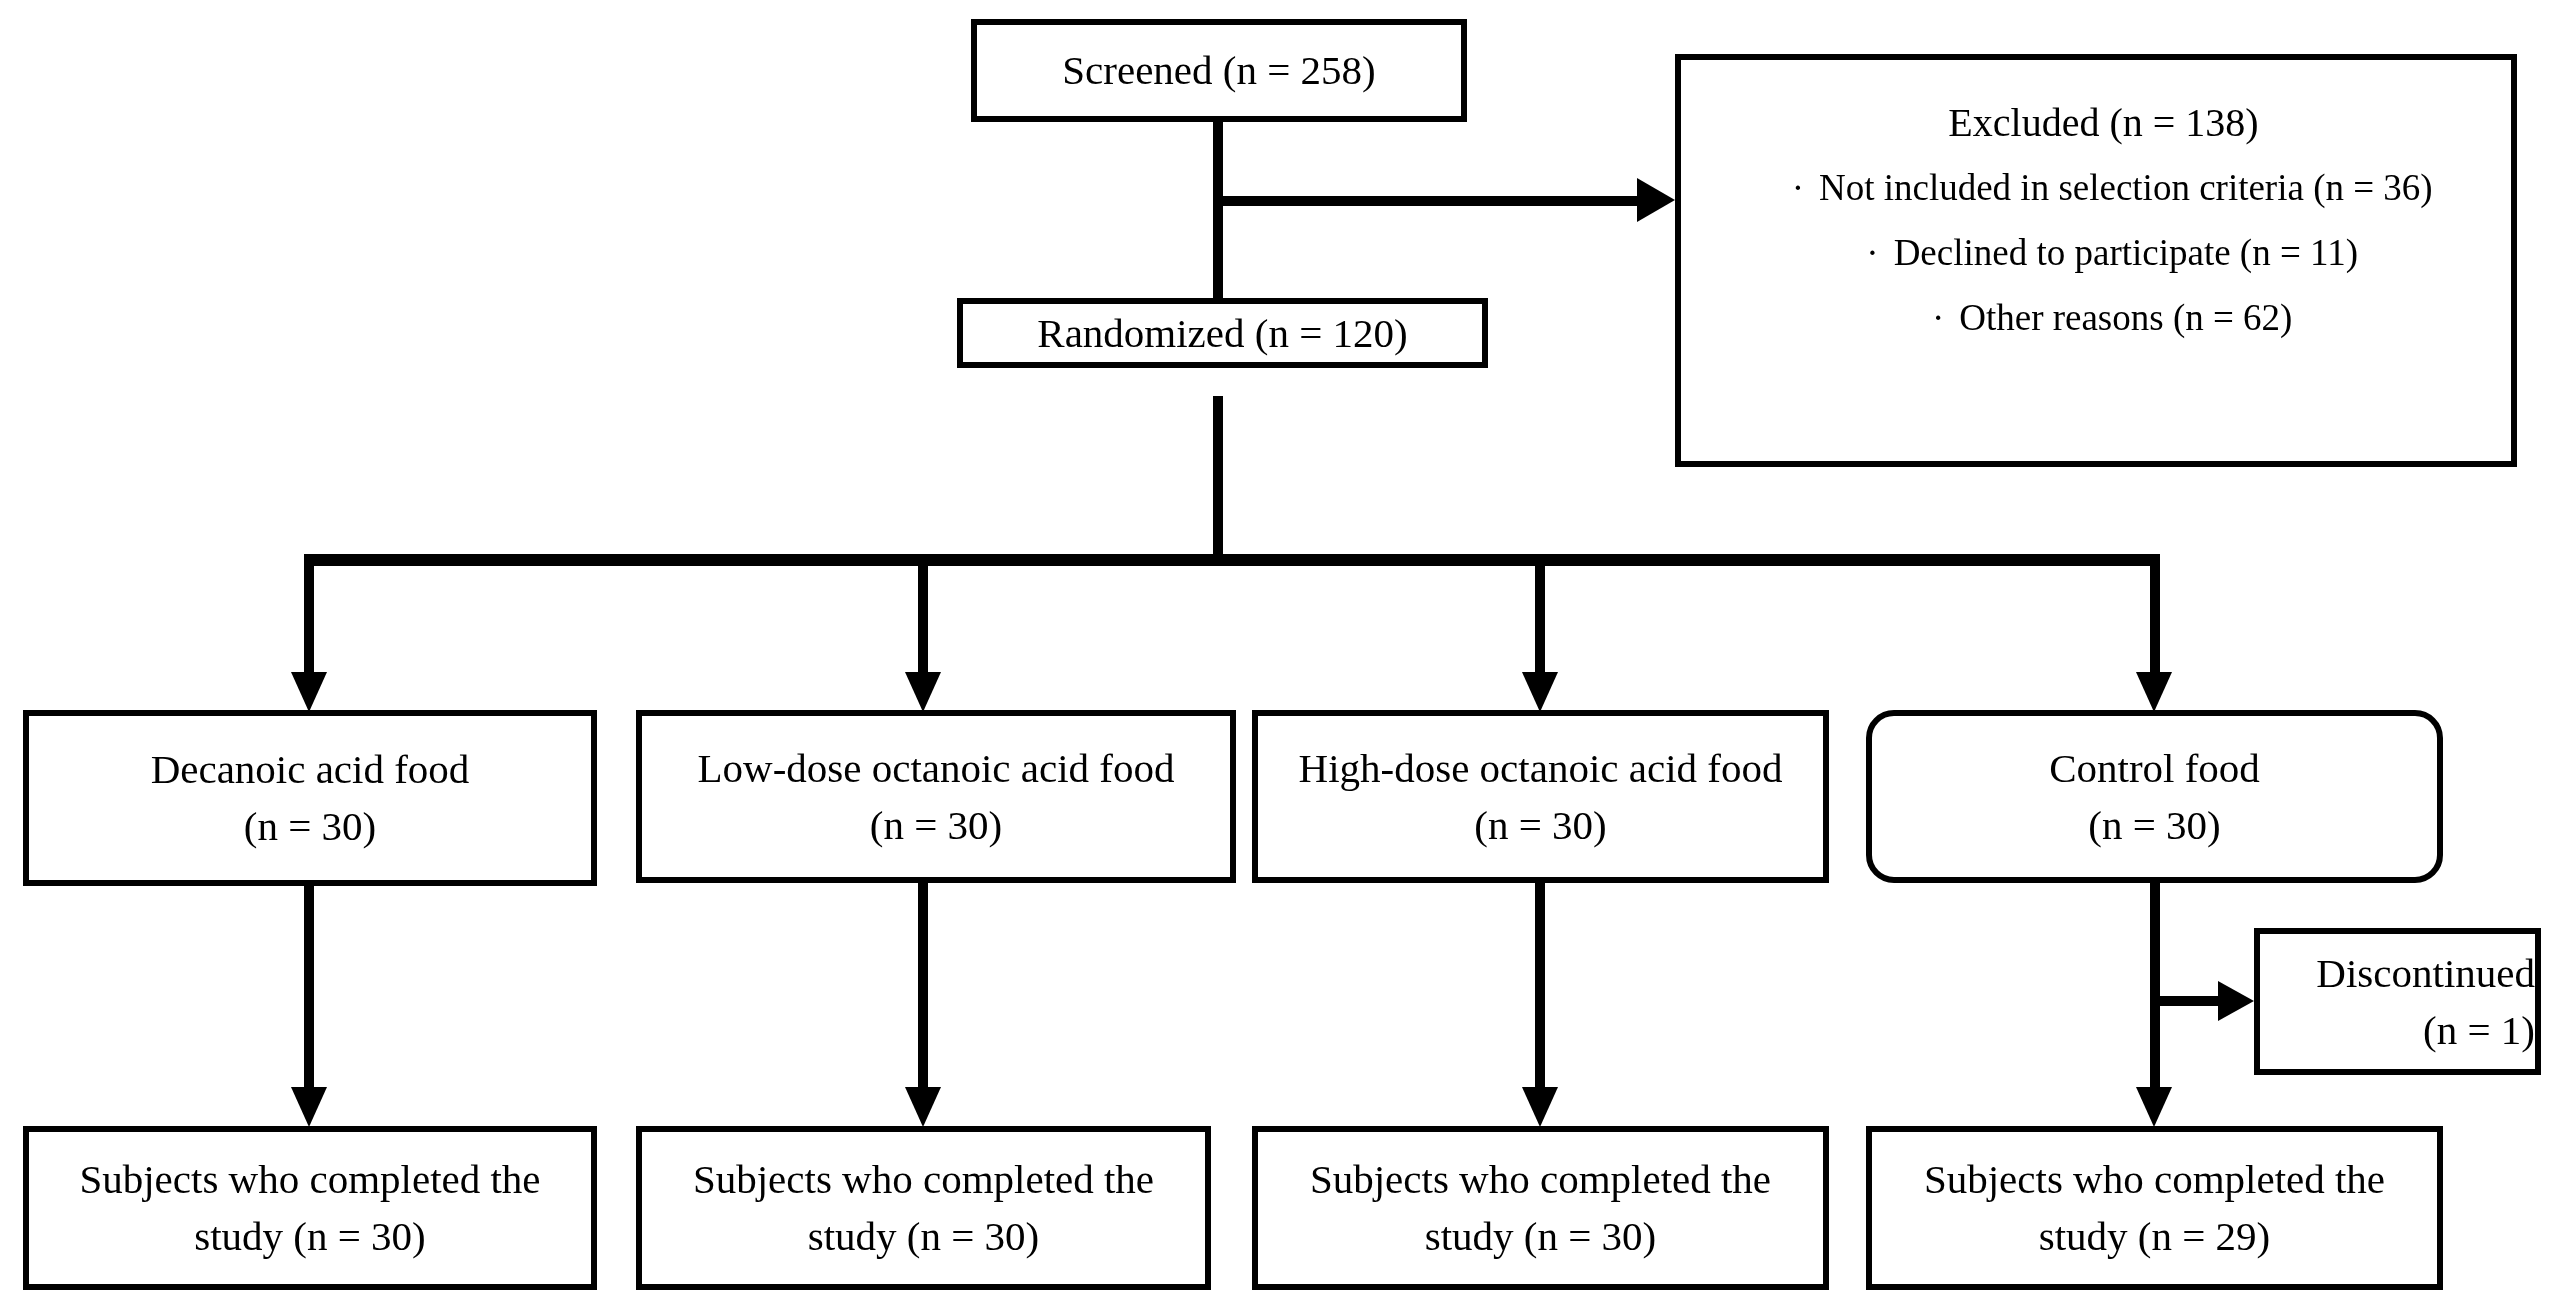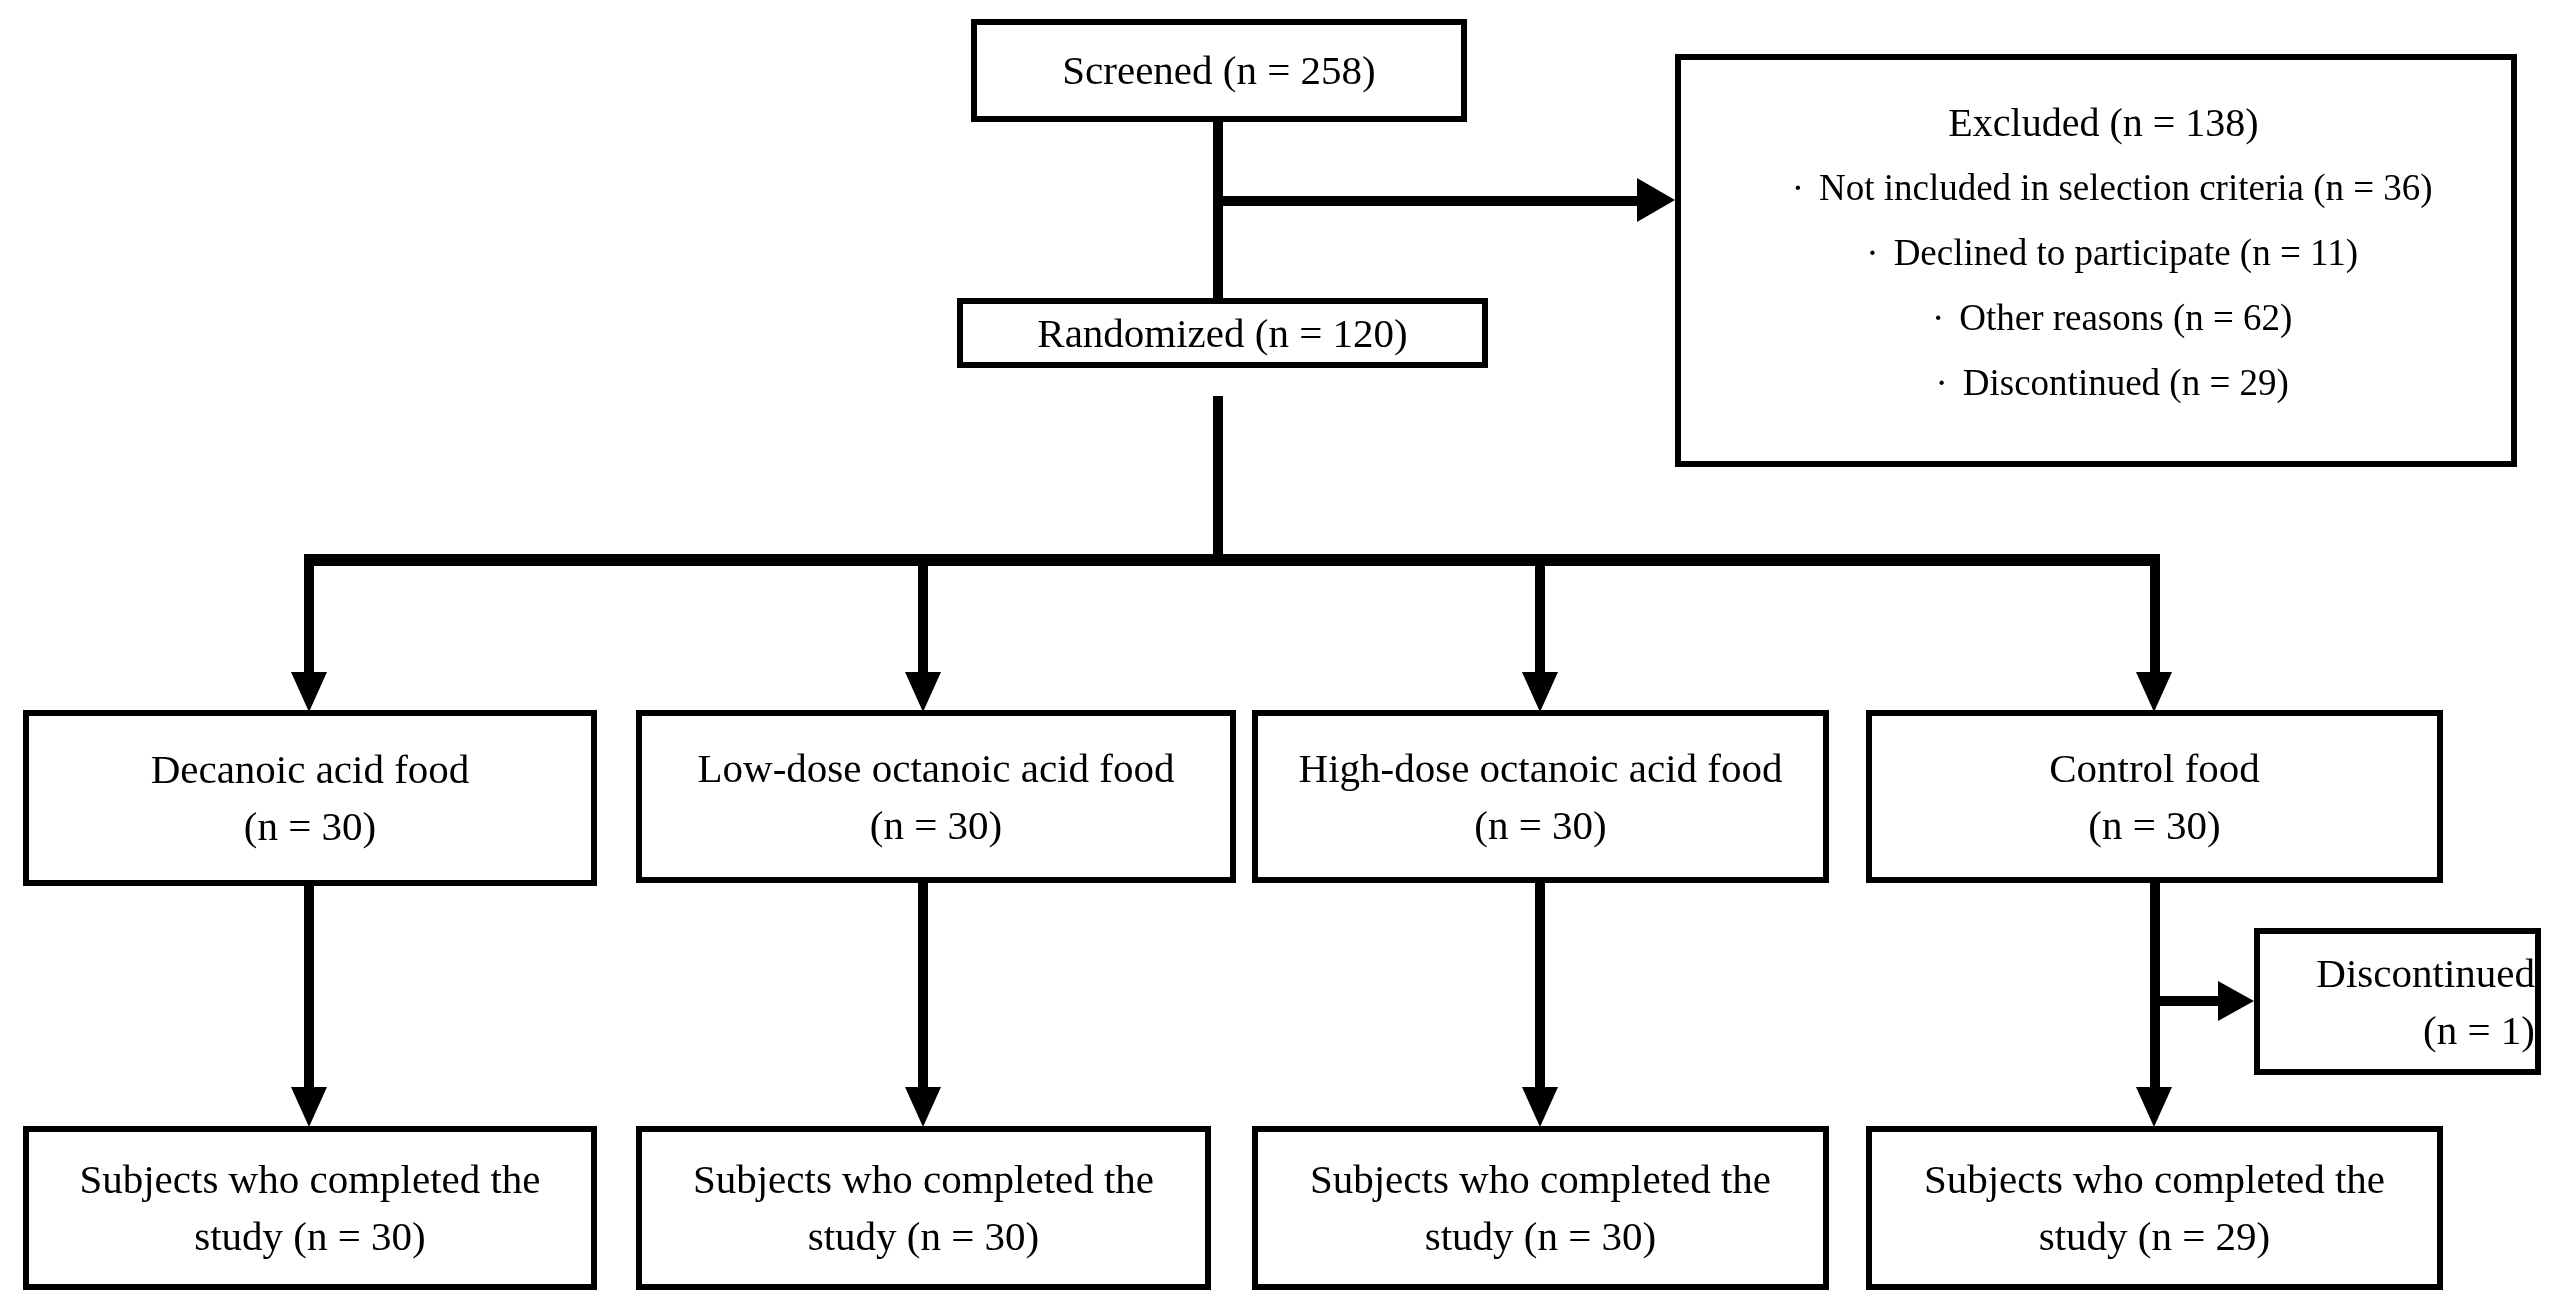--- a/index.html
+++ b/index.html
@@ -95,42 +95,39 @@
     <div class="exc-title">Excluded (n = 138)</div>
     <div class="exc-item">
       <span class="bullet">·</span><span>Not included in selection criteria (n = 36)</span>
     </div>
     <div class="exc-item">
       <span class="bullet">·</span><span>Declined to participate (n = 11)</span>
     </div>
     <div class="exc-item">
       <span class="bullet">·</span><span>Other reasons (n = 62)</span>
     </div>
-    <div class="exc-item">
-      <span class="bullet">·</span><span>Discontinued (n = 29)</span>
-    </div>
   </div>
 
   <div class="box" style="left:957px; top:298px; width:531px; height:70px;">
     <div class="tline">Randomized (n = 120)</div>
   </div>
 
   <div class="box" style="left:23px; top:710px; width:574px; height:176px;">
     <div class="tline">Decanoic acid food</div>
     <div class="tline">(n = 30)</div>
   </div>
   <div class="box" style="left:636px; top:710px; width:600px; height:173px;">
     <div class="tline">Low-dose octanoic acid food</div>
     <div class="tline">(n = 30)</div>
   </div>
   <div class="box" style="left:1252px; top:710px; width:577px; height:173px;text-align:center;">
     <div class="tline">High-dose octanoic acid food</div>
     <div class="tline">(n = 30)</div>
   </div>
-  <div class="box" style="left:1866px; top:710px; width:577px; height:173px;">
+  <div class="box" style="left:1866px; top:710px; width:577px; height:173px;border-radius:28px;">
     <div class="tline">Control food</div>
     <div class="tline">(n = 30)</div>
   </div>
 
   <div class="box" style="left:2254px; top:928px; width:287px; height:147px;align-items:flex-end;">
     <div class="tline">Discontinued</div>
     <div class="tline">(n = 1)</div>
   </div>
 
   <div class="box" style="left:23px; top:1126px; width:574px; height:164px;">

